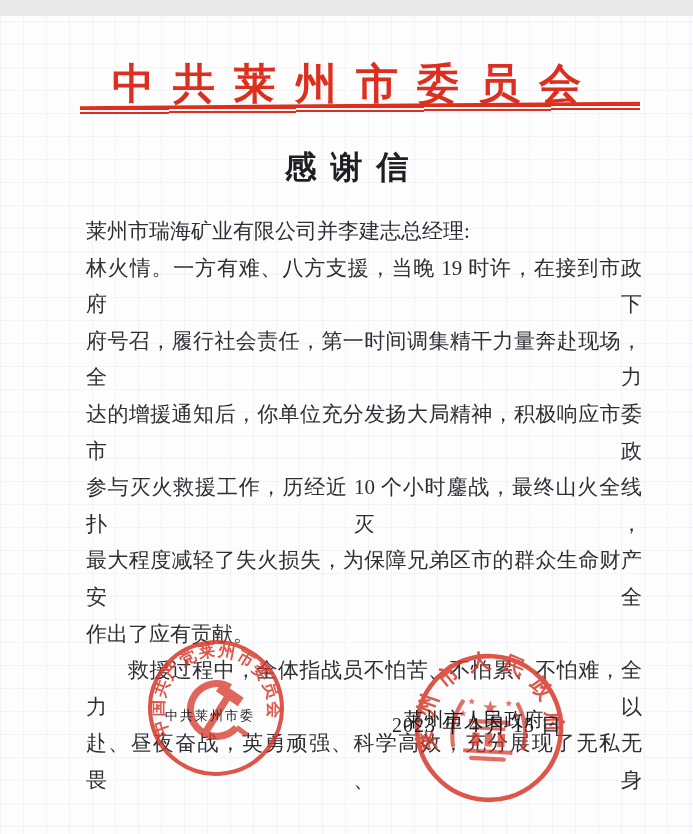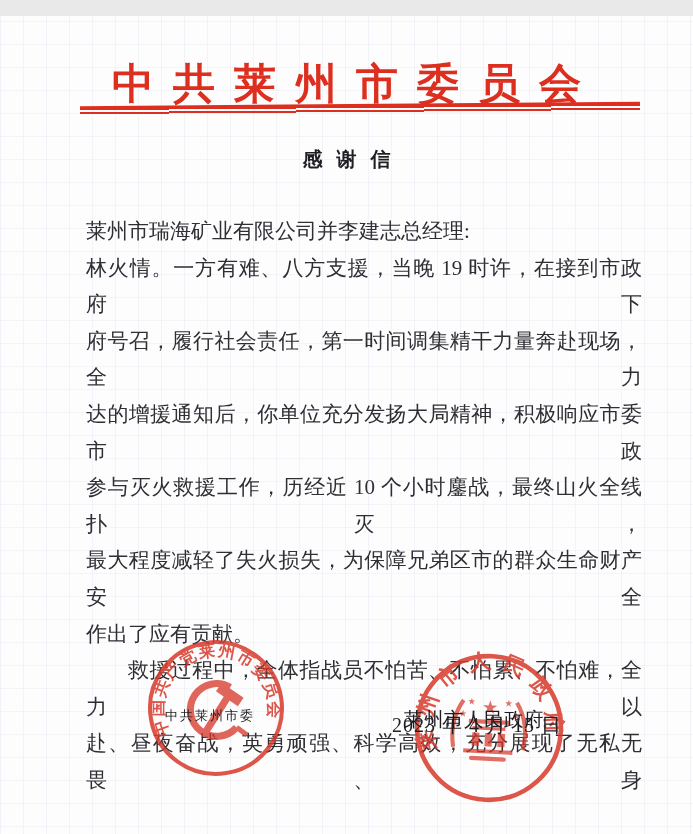--- a/index.html
+++ b/index.html
@@ -18,21 +18,21 @@
     text-align:center; color:#dd2f1f; font-weight:bold; font-size:42px;
     letter-spacing:19px; text-indent:19px; white-space:nowrap;
   }
   .red-rule {
     position:absolute; top:88px; left:80px; width:560px; height:9px;
     background:linear-gradient(#dd2f1f 0 4px, transparent 4px 6px, #dd2f1f 6px 8px, transparent 8px);
     transform:rotate(-0.45deg);
   }
   .doc-title {
     position:absolute; top:130px; left:0; width:100%;
-    text-align:center; color:#1e1e23; font-weight:bold; font-size:20px;
+    text-align:center; color:#1e1e23; font-weight:bold; font-size:32px;
     letter-spacing:14px; text-indent:14px;
   }
   .body-text {
     position:absolute; top:197px; left:86px; width:556px;
     color:#2e2e33; font-size:21px; line-height:36.6px;
   }
   .line { text-align:justify; }
   .jl { text-align-last:justify; }
   .indent { text-indent:2em; }
   .seal { position:absolute; z-index:1; opacity:0.85; }

